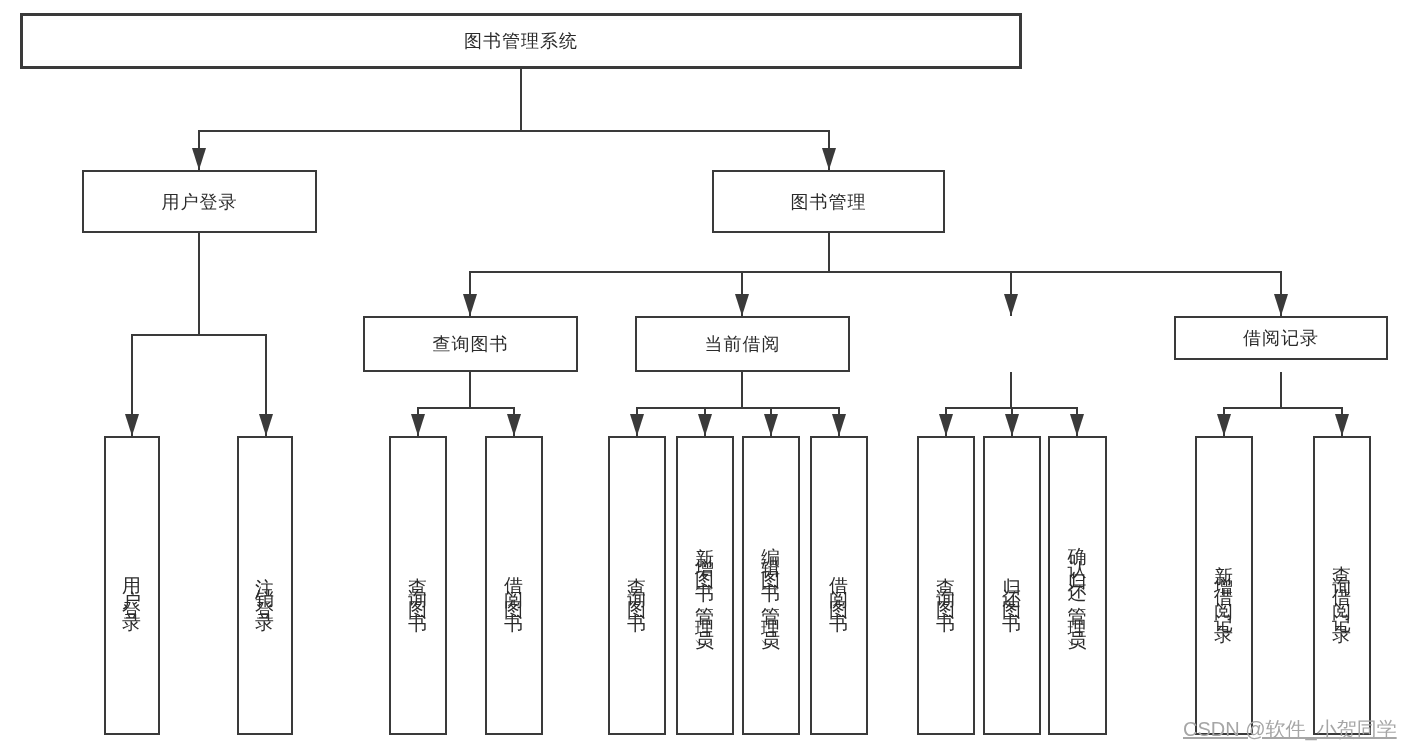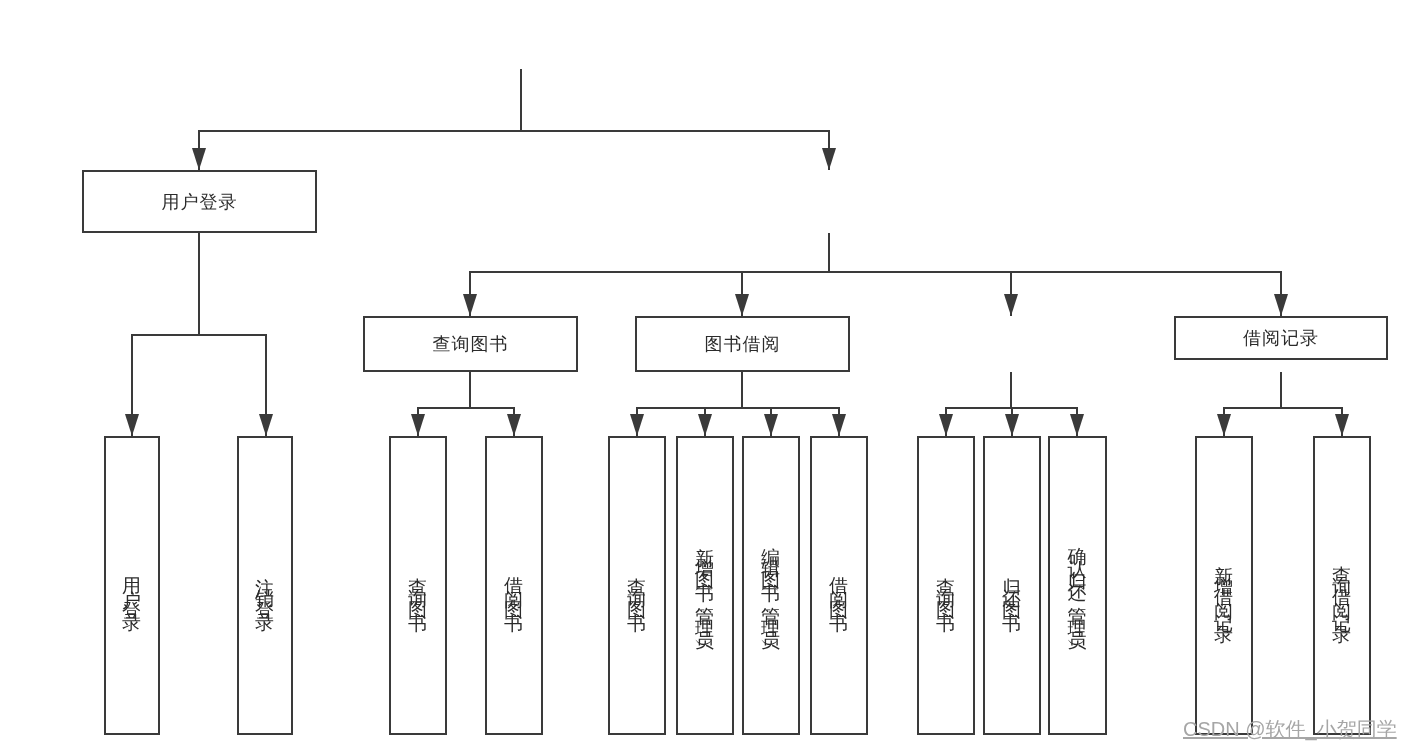--- a/index.html
+++ b/index.html
@@ -91,30 +91,36 @@
   <i class="a" style="left:1005px;top:414px"></i>
   <i class="a" style="left:1070px;top:414px"></i>
 
   <i class="v" style="left:1280px;top:372px;height:36px"></i>
   <i class="h" style="left:1223px;top:407px;width:120px"></i>
   <i class="v" style="left:1223px;top:408px;height:28px"></i>
   <i class="v" style="left:1341px;top:408px;height:28px"></i>
   <i class="a" style="left:1217px;top:414px"></i>
   <i class="a" style="left:1335px;top:414px"></i>
 
+  <div class="box rootbox" style="left:20px;top:13px;width:1002px;height:56px">
+    <span class="hl">图书管理系统</span>
+  </div>
 
   <div class="box" style="left:82px;top:170px;width:235px;height:63px">
     <span class="hl">用户登录</span>
+  </div>
+  <div class="box" style="left:712px;top:170px;width:233px;height:63px">
+    <span class="hl">图书管理</span>
   </div>
 
   <div class="box" style="left:363px;top:316px;width:215px;height:56px">
     <span class="hl">查询图书</span>
   </div>
   <div class="box" style="left:635px;top:316px;width:215px;height:56px">
-    <span class="hl">图书借阅</span>
+    <span class="hl">当前借阅</span>
   </div>
   <div class="box" style="left:1174px;top:316px;width:214px;height:44px">
     <span class="hl">借阅记录</span>
   </div>
 
   <div class="box vbox" style="left:104px;width:56px">
     <span class="vl">用户登录</span>
   </div>
   <div class="box vbox" style="left:237px;width:56px">
     <span class="vl">注销登录</span>

